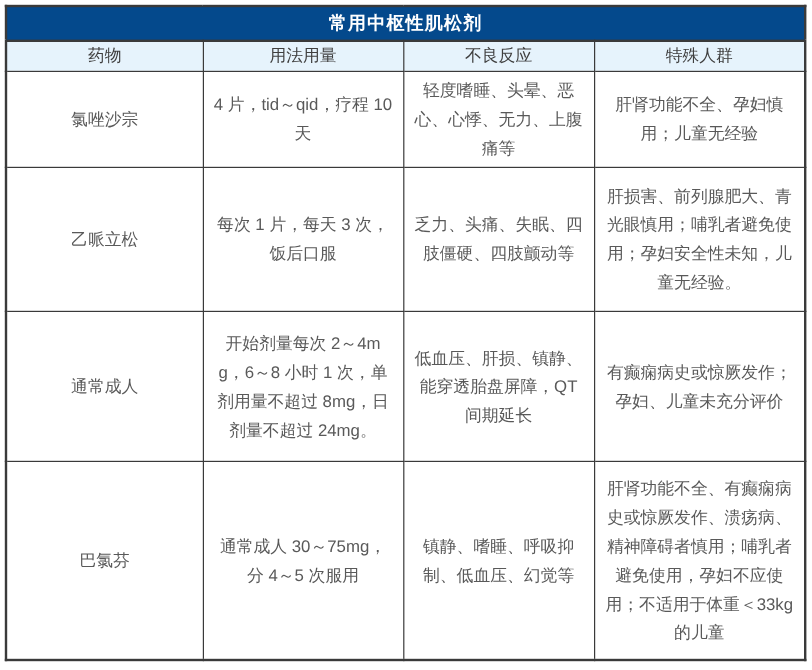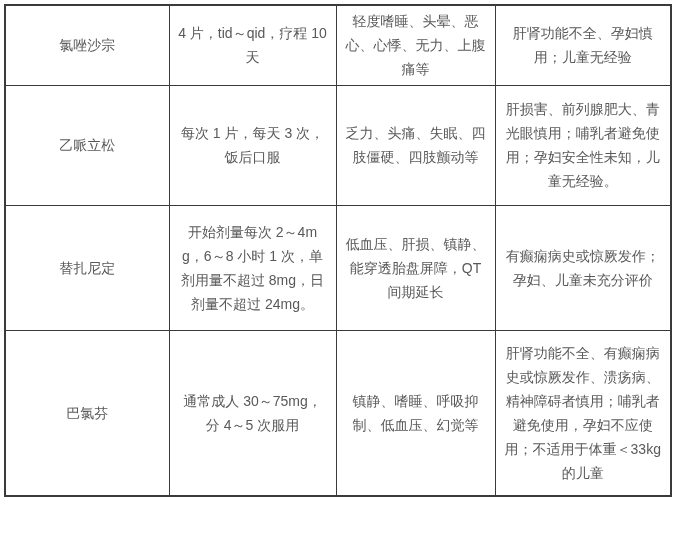--- a/index.html
+++ b/index.html
@@ -67,36 +67,45 @@
 
 <div class="screen">
   <table class="drug-table">
     <colgroup>
       <col style="width:164px">
       <col style="width:167px">
       <col style="width:159px">
       <col style="width:176px">
     </colgroup>
     <thead>
+      <tr class="title-row">
+        <th colspan="4" class="title-cell">常用中枢性肌松剂</th>
+      </tr>
+      <tr class="header-row">
+        <th class="header-cell">药物</th>
+        <th class="header-cell">用法用量</th>
+        <th class="header-cell">不良反应</th>
+        <th class="header-cell">特殊人群</th>
+      </tr>
     </thead>
     <tbody>
       <tr class="row-1">
         <td>氯唑沙宗</td>
         <td>4 片，tid～qid，疗程 10 天</td>
         <td>轻度嗜睡、头晕、恶心、心悸、无力、上腹痛等</td>
         <td>肝肾功能不全、孕妇慎用；儿童无经验</td>
       </tr>
       <tr class="row-2">
         <td>乙哌立松</td>
         <td>每次 1 片，每天 3 次，饭后口服</td>
         <td>乏力、头痛、失眠、四肢僵硬、四肢颤动等</td>
         <td>肝损害、前列腺肥大、青光眼慎用；哺乳者避免使用；孕妇安全性未知，儿童无经验。</td>
       </tr>
       <tr class="row-3">
-        <td>替扎尼定</td>
+        <td>通常成人</td>
         <td>开始剂量每次 2～4mg，6～8 小时 1 次，单剂用量不超过 8mg，日剂量不超过 24mg。</td>
         <td>低血压、肝损、镇静、能穿透胎盘屏障，QT 间期延长</td>
         <td>有癫痫病史或惊厥发作；孕妇、儿童未充分评价</td>
       </tr>
       <tr class="row-4">
         <td>巴氯芬</td>
         <td>通常成人 30～75mg，分 4～5 次服用</td>
         <td>镇静、嗜睡、呼吸抑制、低血压、幻觉等</td>
         <td>肝肾功能不全、有癫痫病史或惊厥发作、溃疡病、精神障碍者慎用；哺乳者避免使用，孕妇不应使用；不适用于体重＜33kg 的儿童</td>
       </tr>

